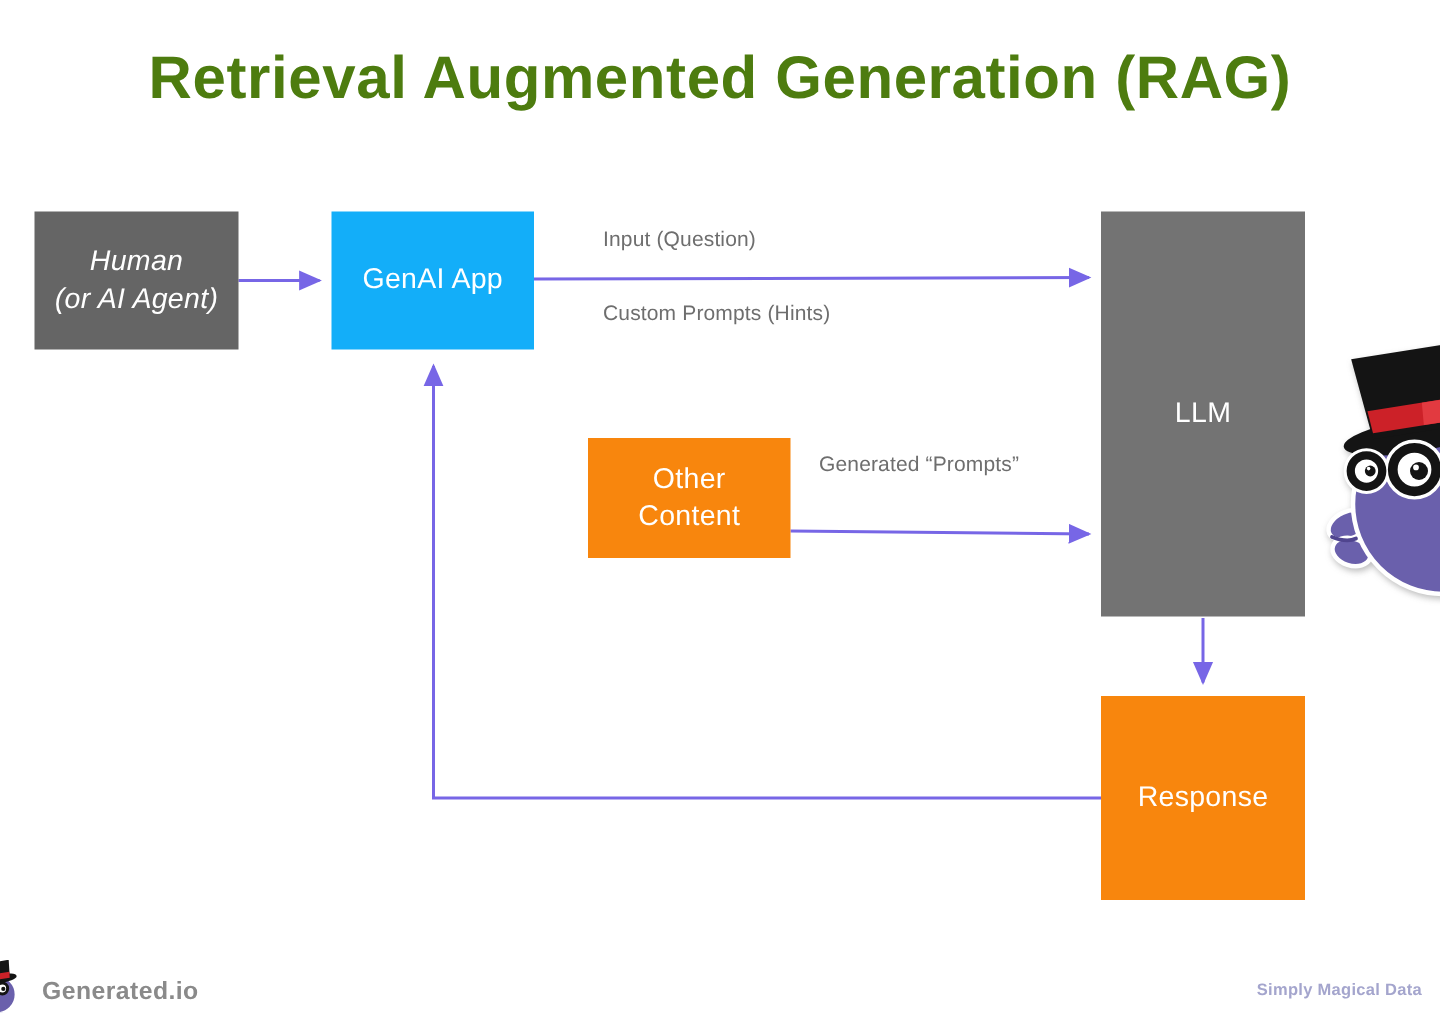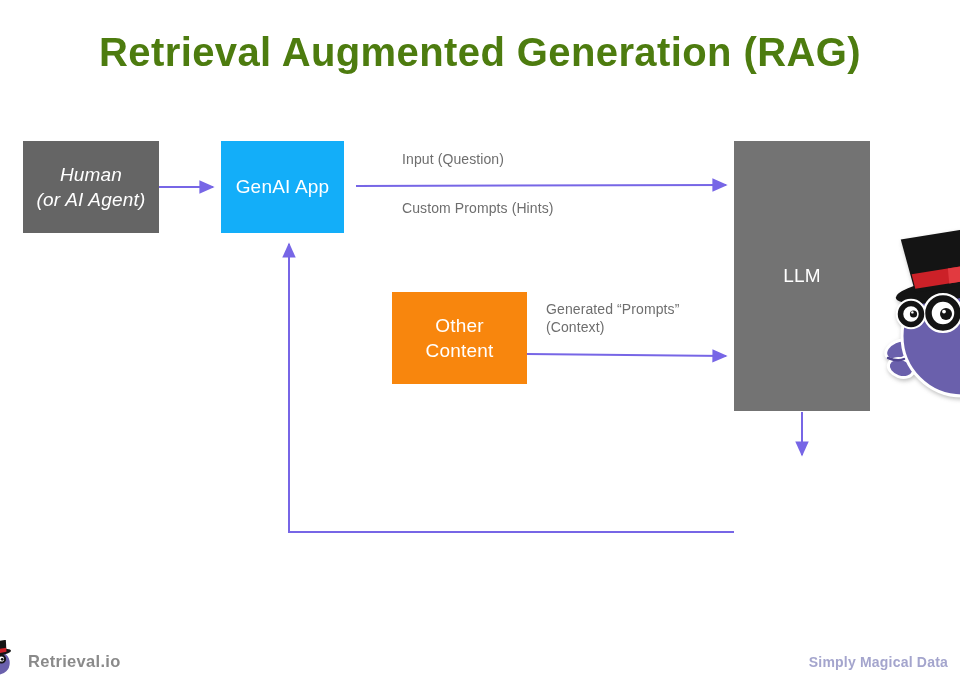--- a/index.html
+++ b/index.html
@@ -13,23 +13,23 @@
     color: #4d7c0f; letter-spacing: 0.4px;
   }
 
   .node {
     position: absolute; display: flex; flex-direction: column;
     align-items: center; justify-content: center;
     color: #ffffff; font-size: 19px; line-height: 1.32;
     text-align: center; letter-spacing: 0.2px;
   }
   #node-human    { left: 23px;  top: 141px; width: 136px; height: 92px;  background: #656565; font-style: italic; }
-  #node-genai    { left: 221px; top: 141px; width: 123px; height: 92px;  background: #13AEF9; }
+  #node-genai    { left: 221px; top: 141px; width: 135px; height: 92px;  background: #13AEF9; }
   #node-llm      { left: 734px; top: 141px; width: 136px; height: 270px; background: #737373; }
-  #node-other    { left: 392px; top: 292px; width: 135px; height: 92px;  background: #F8860D; }
+  #node-other    { left: 392px; top: 292px; width: 135px; height: 80px;  background: #F8860D; }
   #node-response { left: 734px; top: 464px; width: 136px; height: 136px; background: #F8860D; }
 
   .edge-label {
     position: absolute; font-size: 14px; color: #6E6E6E;
     line-height: 1.25; letter-spacing: 0.1px;
   }
   #label-input     { left: 402px; top: 151px; }
   #label-custom    { left: 402px; top: 200px; }
   #label-generated { left: 546px; top: 301px; }
 
@@ -40,21 +40,21 @@
     position: absolute; left: 860px; top: 228px; width: 130px; height: 180px;
     filter: drop-shadow(1px 2px 2px rgba(70,70,70,0.35));
   }
   #footer-logo { position: absolute; left: -26px; top: 640px; width: 40px; height: 38px; }
   .brand {
     position: absolute; left: 28px; top: 652px;
     font-size: 16.5px; font-weight: 600; color: #8A8A8A; letter-spacing: 0.3px;
   }
   .tagline {
     position: absolute; right: 12px; top: 654px;
-    font-size: 14px; font-weight: 700; color: #A4A5CD; letter-spacing: 0.2px;
+    font-size: 11px; font-weight: 700; color: #A4A5CD; letter-spacing: 0.2px;
   }
 </style>
 </head>
 <body>
 
 <div class="page">
 
   <h1 class="title">Retrieval Augmented Generation (RAG)</h1>
 
   <svg class="arrows" width="960" height="675" viewBox="0 0 960 675">
@@ -81,26 +81,28 @@
 
   <div class="node" id="node-llm">
     <div>LLM</div>
   </div>
 
   <div class="node" id="node-other">
     <div>Other</div>
     <div>Content</div>
   </div>
 
+  <div class="node" id="node-response">
+    <div>Response</div>
+  </div>
 
   <div class="edge-label" id="label-input">Input (Question)</div>
   <div class="edge-label" id="label-custom">Custom Prompts (Hints)</div>
   <div class="edge-label" id="label-generated">
     <div>Generated “Prompts”</div>
-    <div>(Context)</div>
   </div>
 
   <svg id="mascot" viewBox="0 0 130 180">
 
     <g>
       <ellipse cx="39" cy="122" rx="14" ry="9" transform="rotate(-24 39 122)" fill="#6A60AC" stroke="#ffffff" stroke-width="3"></ellipse>
       <ellipse cx="41" cy="140" rx="13" ry="9" transform="rotate(18 41 140)" fill="#6A60AC" stroke="#ffffff" stroke-width="3"></ellipse>
     </g>
 
     <circle cx="102" cy="108" r="60" fill="#6A60AC" stroke="#ffffff" stroke-width="3"></circle>
@@ -131,16 +133,16 @@
       <ellipse cx="25" cy="12.5" rx="11.5" ry="3" fill="#141414"></ellipse>
       <path d="M18,1 L33,1 L31.8,13 L19.2,13 Z" fill="#141414"></path>
       <path d="M18.9,9 L32.2,9 L31.8,13 L19.2,13 Z" fill="#CC2128"></path>
     </g>
     <circle cx="20.5" cy="19.5" r="2.6" fill="#ffffff" stroke="#141414" stroke-width="1.6"></circle>
     <circle cx="27.5" cy="19" r="3.6" fill="#ffffff" stroke="#141414" stroke-width="2"></circle>
     <circle cx="21.1" cy="19.5" r="0.9" fill="#141414"></circle>
     <circle cx="28.2" cy="19.3" r="1.4" fill="#141414"></circle>
   </svg>
 
-  <div class="brand">Retrieval.io</div>
+  <div class="brand">Generated.io</div>
   <div class="tagline">Simply Magical Data</div>
 
 </div>
 
 </body></html>

